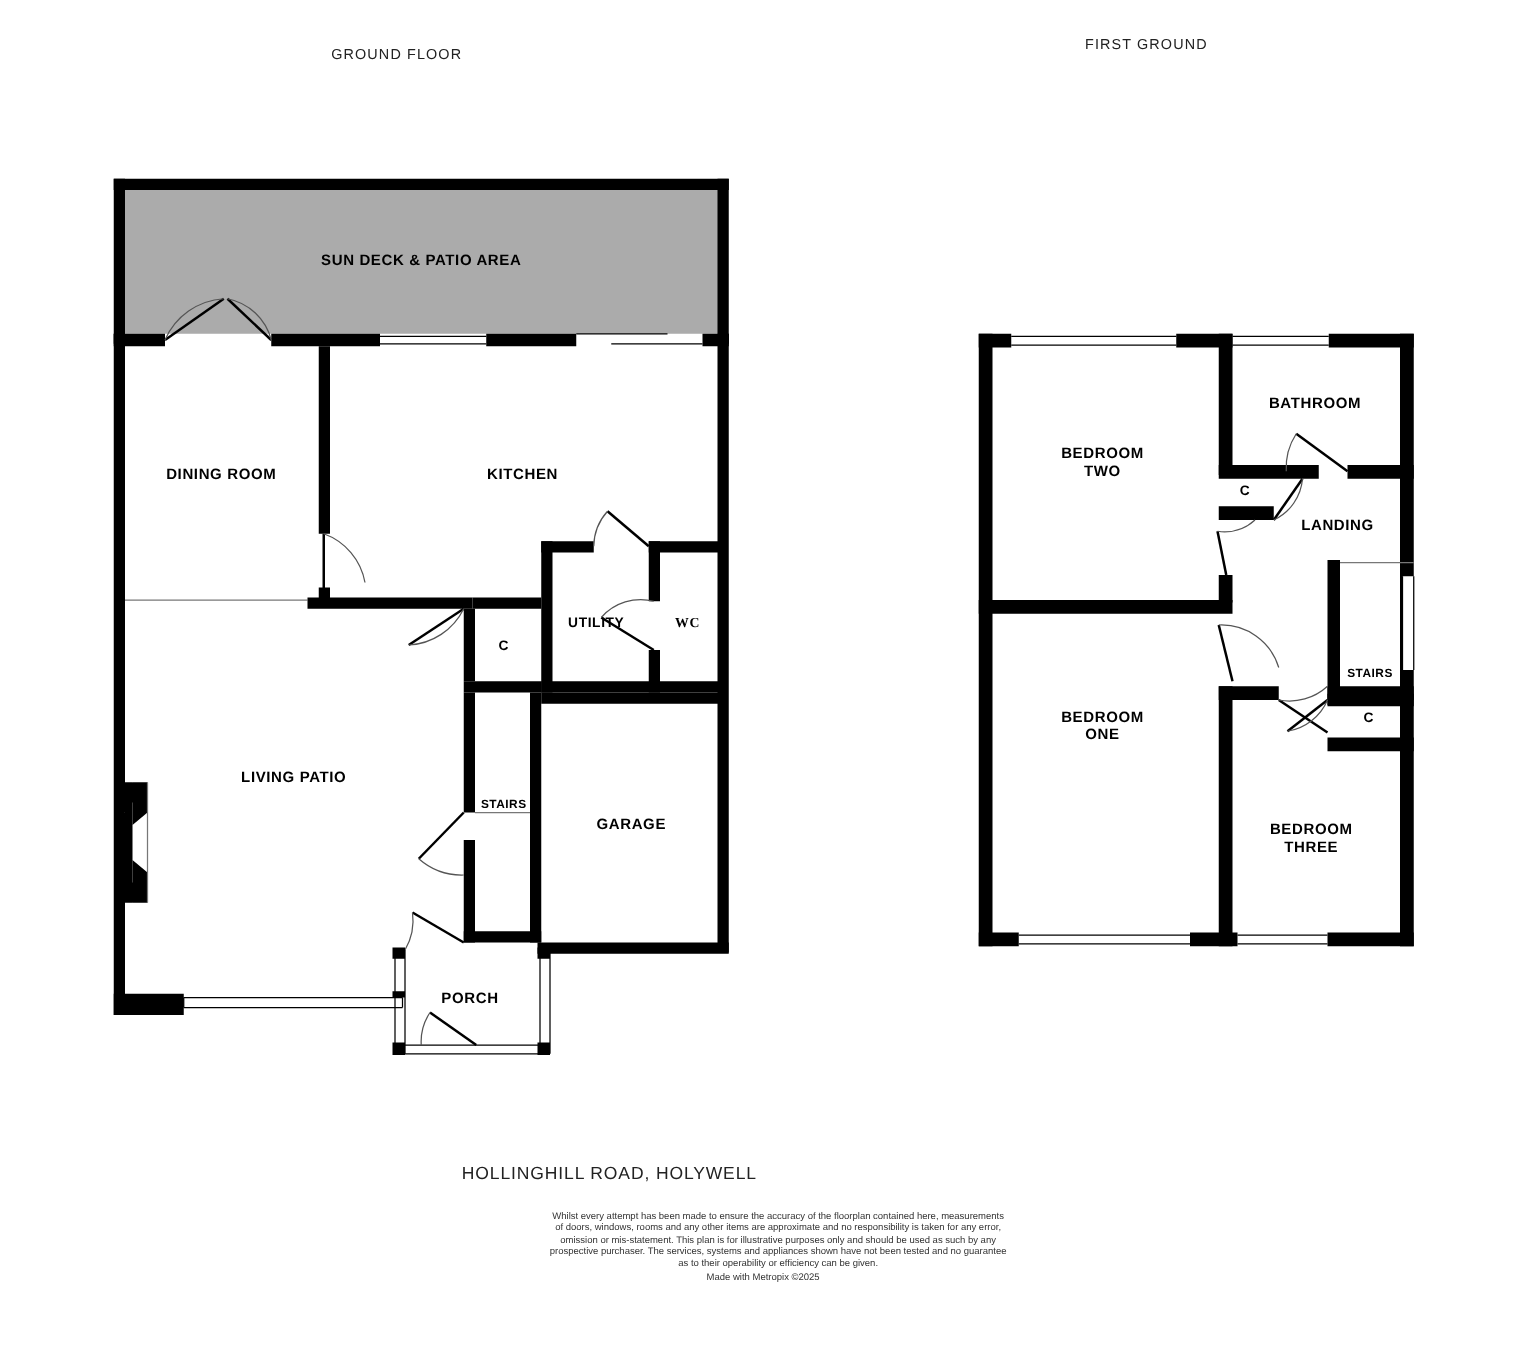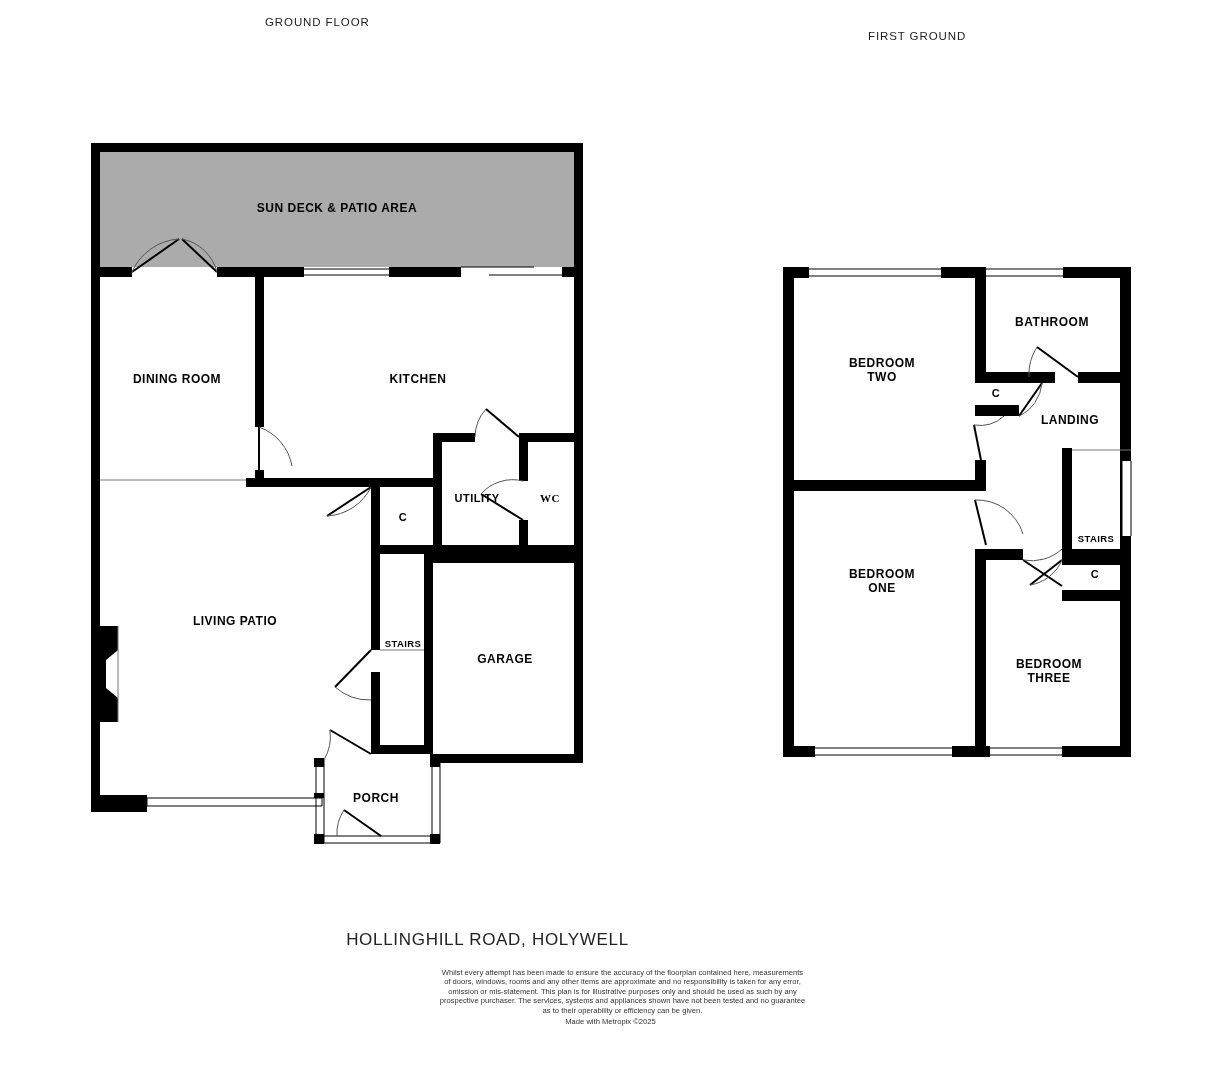--- a/index.html
+++ b/index.html
@@ -22,21 +22,21 @@
     height: 1080px;
   }
   .floor-title {
     position: absolute;
     font-size: 11.5px;
     font-weight: 400;
     letter-spacing: 0.9px;
     color: #222;
     white-space: nowrap;
   }
-  #ground-floor-title { left: 265px; top: 16px; }
+  #ground-floor-title { left: 265px; top: 38px; }
   #first-floor-title  { left: 868px; top: 30px; }
 
   #plan-svg {
     position: absolute;
     left: 0; top: 0;
     width: 1221px;
     height: 1080px;
   }
   .room-label {
     position: absolute;
@@ -56,21 +56,21 @@
   }
   .room-label.tiny {
     font-size: 11px;
   }
   #address-title {
     position: absolute;
     left: 0;
     top: 930px;
     width: 975px;
     text-align: center;
-    font-size: 17px;
+    font-size: 14px;
     letter-spacing: 0.7px;
     color: #222;
   }
   #disclaimer {
     position: absolute;
     left: 0;
     top: 968px;
     width: 1221px;
     text-align: center;
     font-size: 7.6px;

